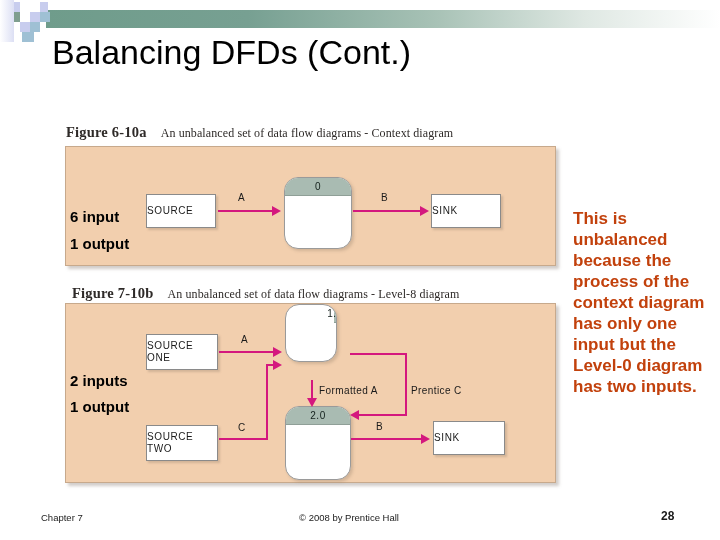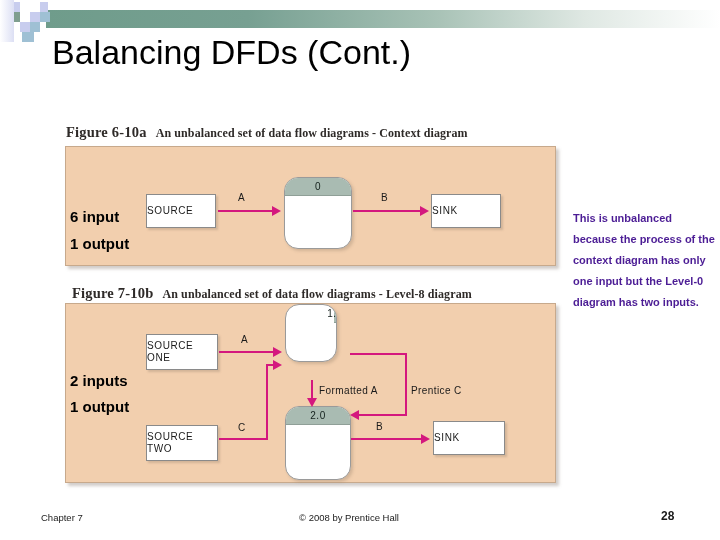--- a/index.html
+++ b/index.html
@@ -44,23 +44,22 @@
     color: #2e2a28;
     white-space: nowrap;
   }
   .fig-caption .fig-label {
     font-weight: bold;
     font-size: 14.5px;
     letter-spacing: 0.2px;
   }
   .fig-caption .fig-desc {
     font-size: 12px;
-    margin-left: 9px;
+    margin-left: 14px;
     letter-spacing: 0.1px;
-    font-weight: bold;
   }
 
   
   .fig-panel {
     position: absolute;
     background: #f2cfae;
     border: 1px solid #c7a98c;
     box-shadow: 3px 3px 3px rgba(120,110,100,0.35);
     box-sizing: border-box;
   }
@@ -146,24 +145,24 @@
     font-weight: bold;
     color: #000000;
     white-space: nowrap;
   }
 
   
   #side-note {
     position: absolute;
     left: 573px; top: 208px;
     width: 142px;
-    font-size: 11px;
+    font-size: 17px;
     font-weight: bold;
     line-height: 21px;
-    color: #4c1d95;
+    color: #c2410c;
   }
 
   
   .footer-item {
     position: absolute;
     font-size: 9.5px;
     color: #1a1a1a;
     white-space: nowrap;
   }
   #footer-page {

